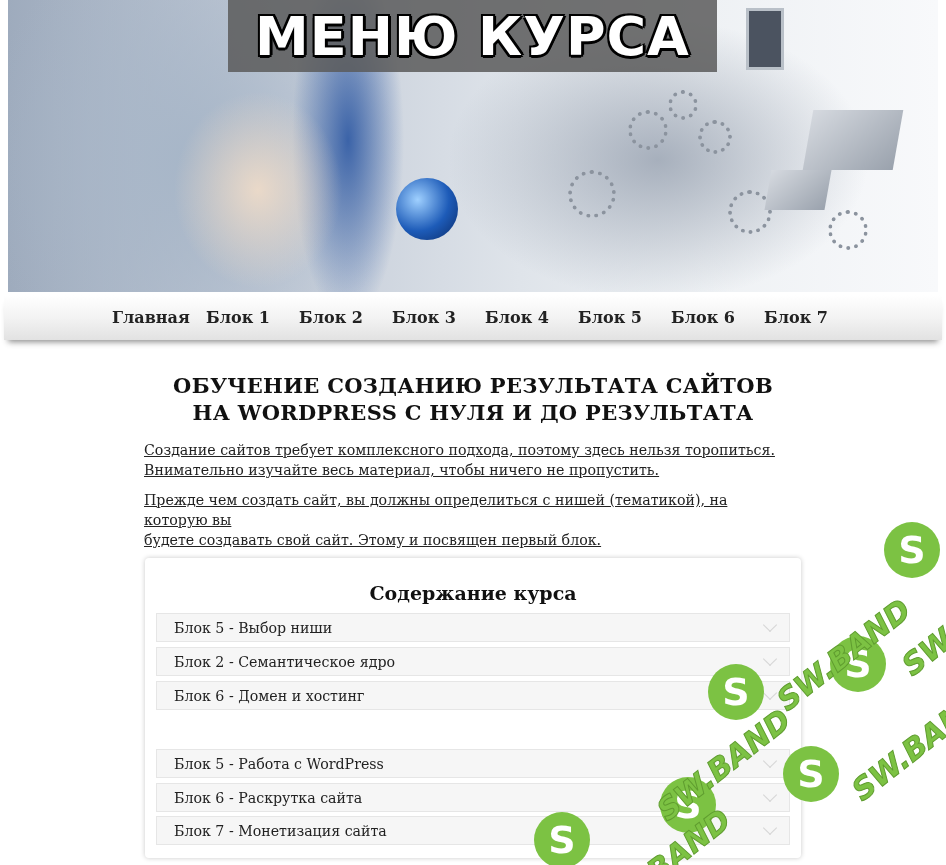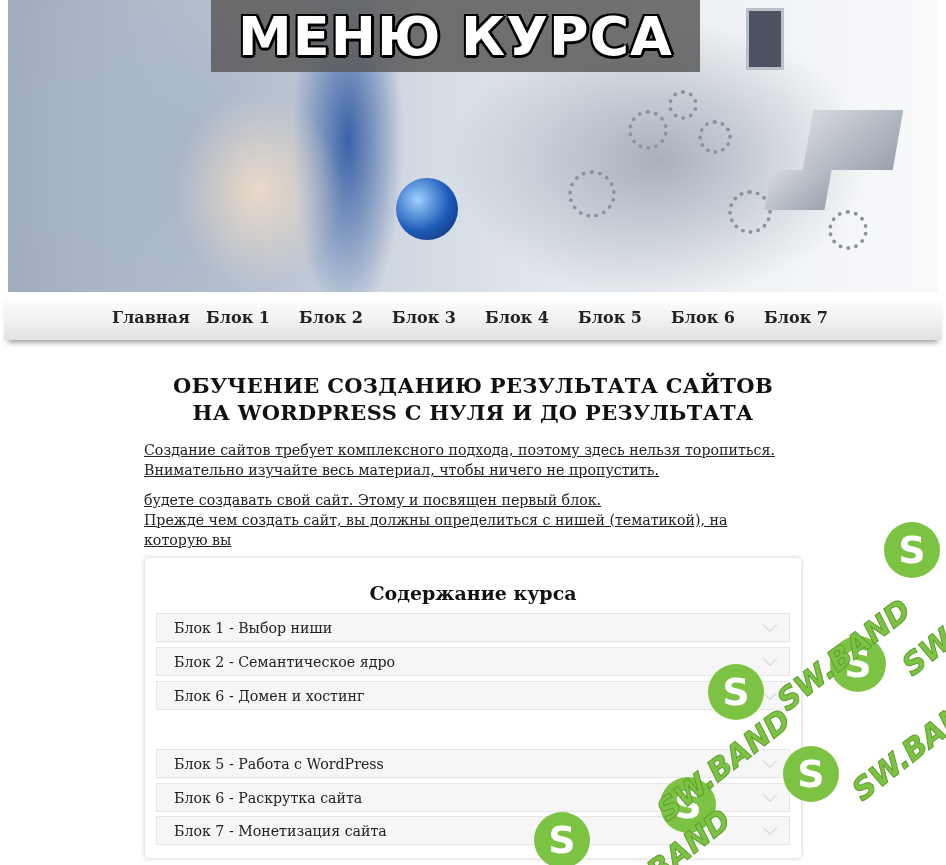--- a/index.html
+++ b/index.html
@@ -16,21 +16,21 @@
       linear-gradient(90deg, #9eabbd 0%, #c4ccd8 30%, #dfe4ea 55%, #eef1f4 75%, #f8f9fb 100%);
     overflow: hidden;
   }
   .globe { position: absolute; left: 388px; top: 178px; width: 62px; height: 62px; border-radius: 50%;
     background: radial-gradient(circle at 35% 35%, #9fd0ff, #1d5bb8 55%, #0b2a66 100%); }
   .gear { position: absolute; border-radius: 50%; border: 4px dotted #8b939e; }
   .laptop { position: absolute; background: linear-gradient(135deg,#d5d9df,#9aa2ad); transform: skew(-10deg); }
   .phone { position: absolute; left: 738px; top: 8px; width: 38px; height: 62px; background: #4b5360; border: 3px solid #b9c0c8; }
 
   .title-banner {
-    position: absolute; left: 211px; top: 0; width: 489px; height: 72px;
+    position: absolute; left: 228px; top: 0; width: 489px; height: 72px;
     background: rgba(90,90,90,0.85);
     display: flex; align-items: center; justify-content: center;
   }
   .title-banner span {
     font-family: "DejaVu Sans", "Liberation Sans", sans-serif; font-weight: bold;
     font-size: 54px; color: #ffffff; letter-spacing: 1px;
     text-shadow: -2px -2px 0 #000, 2px -2px 0 #000, -2px 2px 0 #000, 2px 2px 0 #000, 0 3px 0 #000, 3px 0 0 #000;
   }
 
   .nav {
@@ -110,29 +110,29 @@
 <h1 class="heading">
   <div>ОБУЧЕНИЕ СОЗДАНИЮ РЕЗУЛЬТАТА САЙТОВ</div>
   <div>НА WORDPRESS С НУЛЯ И ДО РЕЗУЛЬТАТА</div>
 </h1>
 
 <div class="para p1">
   <div>Создание сайтов требует комплексного подхода, поэтому здесь нельзя торопиться.</div>
   <div>Внимательно изучайте весь материал, чтобы ничего не пропустить.</div>
 </div>
 <div class="para p2">
+  <div>Прежде чем создать сайт, вы должны определиться с нишей (тематикой), на которую вы</div>
   <div>будете создавать свой сайт. Этому и посвящен первый блок.</div>
-  <div>Прежде чем создать сайт, вы должны определиться с нишей (тематикой), на которую вы</div>
 </div>
 
 <section class="course-box">
   <div class="course-title">Содержание курса</div>
 
   <div class="acc-item" style="top:55px">
-    <span class="acc-label">Блок 1 - Выбор ниши</span>
+    <span class="acc-label">Блок 5 - Выбор ниши</span>
     <span class="chev"></span>
   </div>
   <div class="acc-item" style="top:89px">
     <span class="acc-label">Блок 2 - Семантическое ядро</span>
     <span class="chev"></span>
   </div>
   <div class="acc-item" style="top:123px">
     <span class="acc-label">Блок 6 - Домен и хостинг</span>
     <span class="chev"></span>
   </div>

